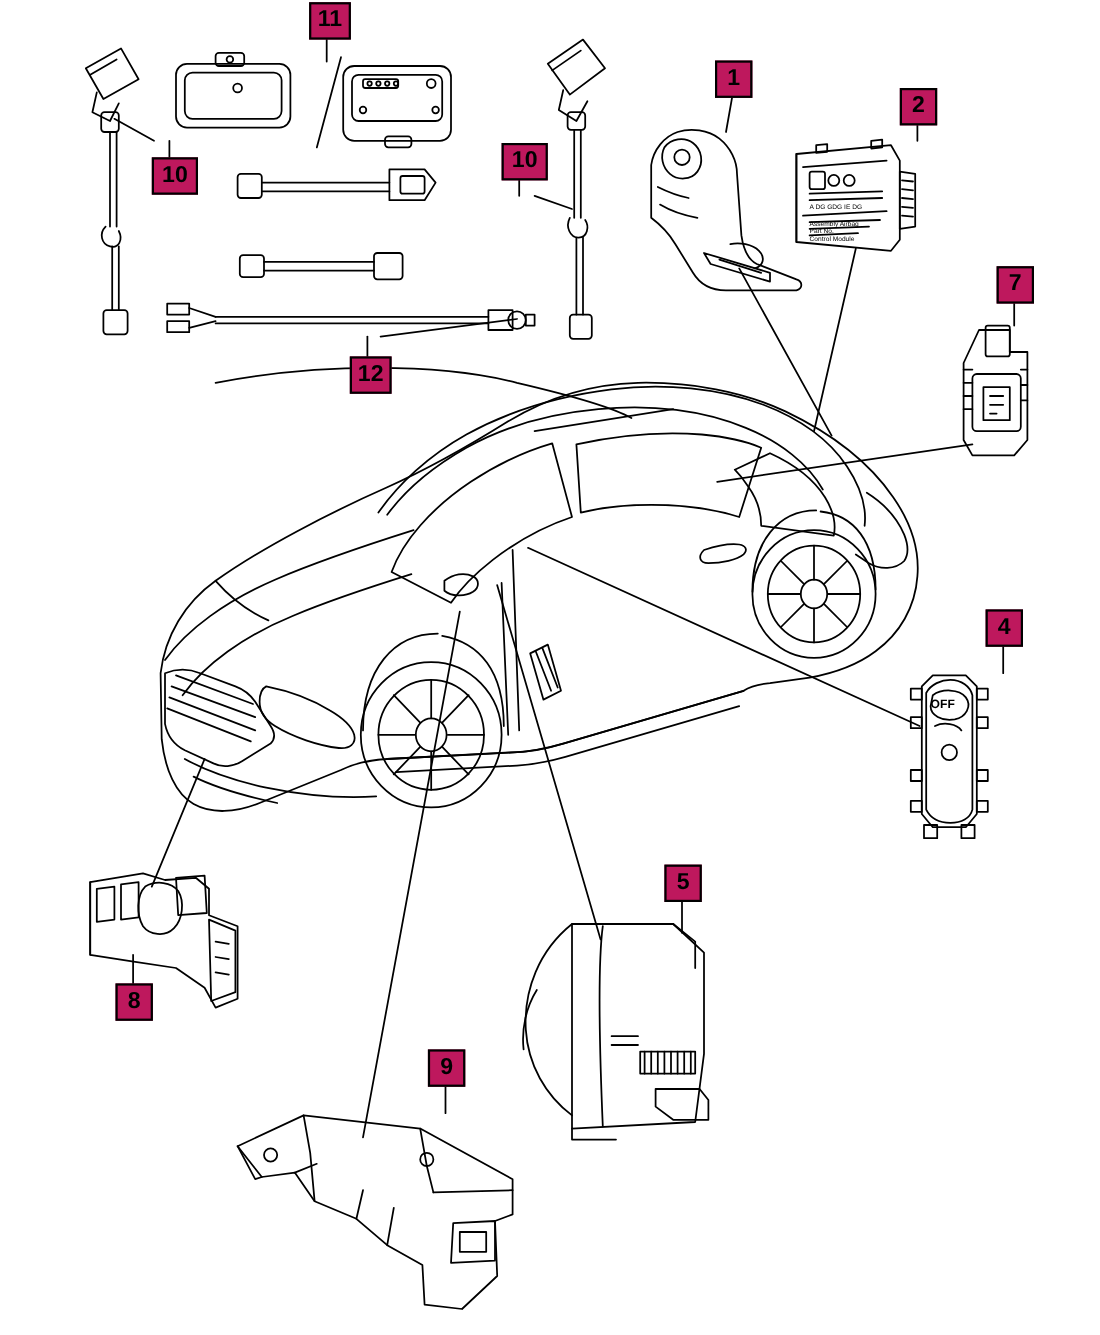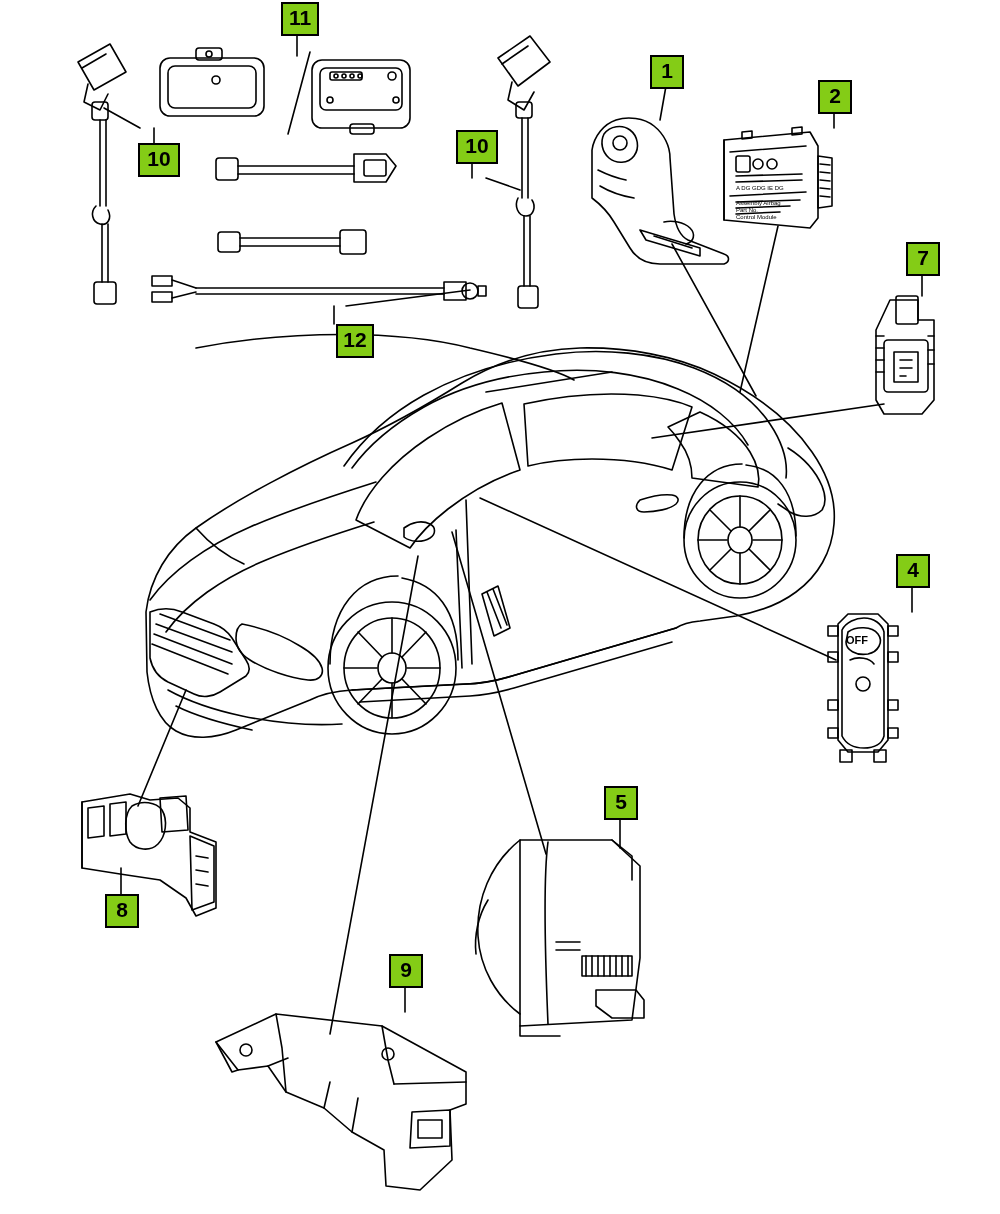--- a/index.html
+++ b/index.html
@@ -20,21 +20,21 @@
   #artwork {
     position: absolute;
     left: 0;
     top: 0;
     width: 1000px;
     height: 1214px;
   }
   .callout {
     position: absolute;
     border: 2px solid #000;
-    background: #84cc16;
+    background: #be185d;
     font-size: 21px;
     font-weight: bold;
     font-family: "Liberation Sans", sans-serif;
     color: #000;
     text-align: center;
     line-height: 28px;
     width: 30px;
     height: 30px;
     box-sizing: content-box;
   }
@@ -375,15 +375,15 @@
   <div class="callout" style="left:650px; top:55px;">1</div>
   <div class="callout" style="left:818px; top:80px;">2</div>
   <div class="callout" style="left:896px; top:554px;">4</div>
   <div class="callout" style="left:604px; top:786px;">5</div>
   <div class="callout" style="left:906px; top:242px;">7</div>
   <div class="callout" style="left:105px; top:894px;">8</div>
   <div class="callout" style="left:389px; top:954px;">9</div>
   <div class="callout" style="left:138px; top:143px; width:38px;">10</div>
   <div class="callout" style="left:456px; top:130px; width:38px;">10</div>
   <div class="callout" style="left:281px; top:2px; width:34px;">11</div>
-  <div class="callout" style="left:336px; top:324px; width:34px;">12</div>
+  <div class="callout" style="left:318px; top:324px; width:34px;">12</div>
 
 </div>
 
 </body></html>

